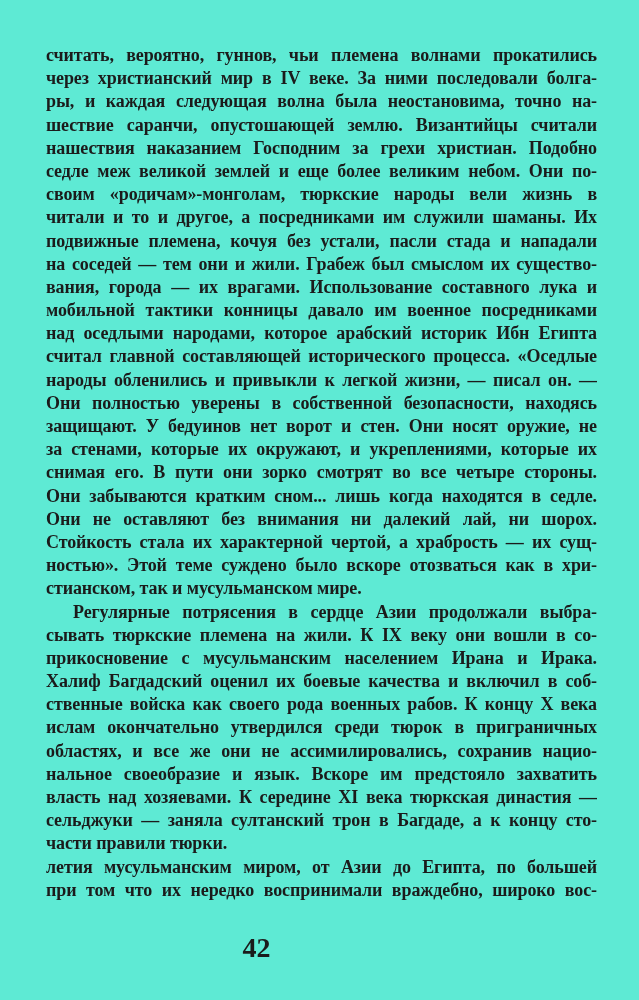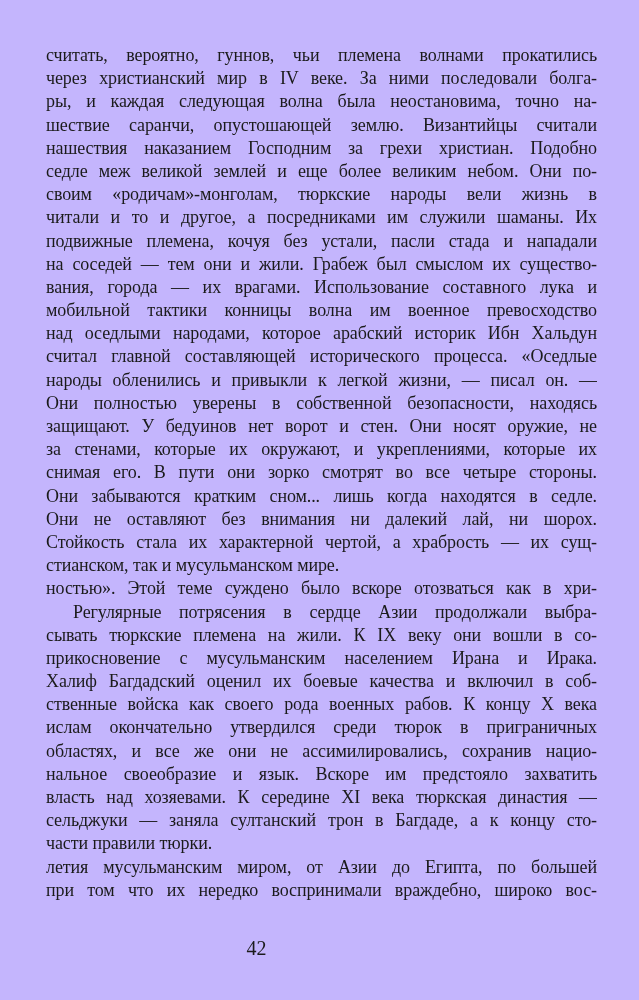--- a/index.html
+++ b/index.html
@@ -10,21 +10,22 @@
     width: 639px;
     height: 1000px;
     background: #ffffff;
     font-family: "Liberation Serif", "DejaVu Serif", serif;
     overflow: hidden;
   }
   .page {
     position: relative;
     width: 639px;
     height: 1000px;
-    background: #c4b5fd;
+    background: #5eead4;
+    font-weight: bold;
   }
   .text-block {
     position: absolute;
     left: 46px;
     top: 44px;
     width: 551px;
     color: #1b1b1b;
   }
   .paragraph {
     margin: 0;
@@ -45,21 +46,21 @@
   }
   .line.indent {
     text-indent: 27px;
   }
   .page-number {
     position: absolute;
     top: 936px;
     left: 0;
     width: 513px;
     text-align: center;
-    font-size: 20px;
+    font-size: 28px;
     line-height: 24px;
     color: #1b1b1b;
   }
 </style>
 </head>
 <body>
 
 <div class="page">
   <div class="text-block" id="text-block">
       <div class="paragraph">
@@ -67,33 +68,33 @@
         <div class="line">через христианский мир в IV веке. За ними последовали болга-</div>
         <div class="line">ры, и каждая следующая волна была неостановима, точно на-</div>
         <div class="line">шествие саранчи, опустошающей землю. Византийцы считали</div>
         <div class="line">нашествия наказанием Господним за грехи христиан. Подобно</div>
         <div class="line">седле меж великой землей и еще более великим небом. Они по-</div>
         <div class="line">своим «родичам»-монголам, тюркские народы вели жизнь в</div>
         <div class="line">читали и то и другое, а посредниками им служили шаманы. Их</div>
         <div class="line">подвижные племена, кочуя без устали, пасли стада и нападали</div>
         <div class="line">на соседей — тем они и жили. Грабеж был смыслом их существо-</div>
         <div class="line">вания, города — их врагами. Использование составного лука и</div>
-        <div class="line">мобильной тактики конницы волна им военное превосходство</div>
-        <div class="line">над оседлыми народами, которое арабский историк Ибн Хальдун</div>
+        <div class="line">мобильной тактики конницы давало им военное посредниками</div>
+        <div class="line">над оседлыми народами, которое арабский историк Ибн Египта</div>
         <div class="line">считал главной составляющей исторического процесса. «Оседлые</div>
         <div class="line">народы обленились и привыкли к легкой жизни, — писал он. —</div>
         <div class="line">Они полностью уверены в собственной безопасности, находясь</div>
         <div class="line">защищают. У бедуинов нет ворот и стен. Они носят оружие, не</div>
         <div class="line">за стенами, которые их окружают, и укреплениями, которые их</div>
         <div class="line">снимая его. В пути они зорко смотрят во все четыре стороны.</div>
         <div class="line">Они забываются кратким сном... лишь когда находятся в седле.</div>
         <div class="line">Они не оставляют без внимания ни далекий лай, ни шорох.</div>
         <div class="line">Стойкость стала их характерной чертой, а храбрость — их сущ-</div>
+        <div class="line">ностью». Этой теме суждено было вскоре отозваться как в хри-</div>
         <div class="line para-end">стианском, так и мусульманском мире.</div>
-        <div class="line">ностью». Этой теме суждено было вскоре отозваться как в хри-</div>
       </div>
       <div class="paragraph">
         <div class="line indent">Регулярные потрясения в сердце Азии продолжали выбра-</div>
         <div class="line">сывать тюркские племена на жили. К IX веку они вошли в со-</div>
         <div class="line">прикосновение с мусульманским населением Ирана и Ирака.</div>
         <div class="line">Халиф Багдадский оценил их боевые качества и включил в соб-</div>
         <div class="line">ственные войска как своего рода военных рабов. К концу X века</div>
         <div class="line">ислам окончательно утвердился среди тюрок в приграничных</div>
         <div class="line">областях, и все же они не ассимилировались, сохранив нацио-</div>
         <div class="line">нальное своеобразие и язык. Вскоре им предстояло захватить</div>

